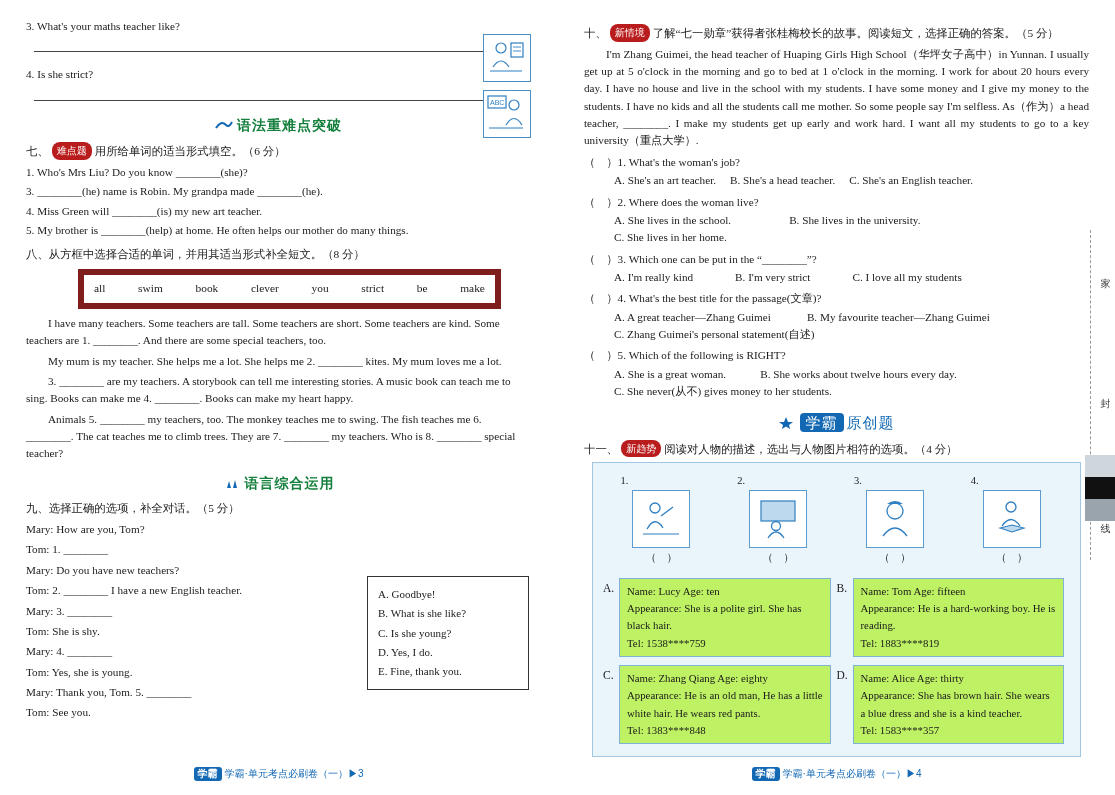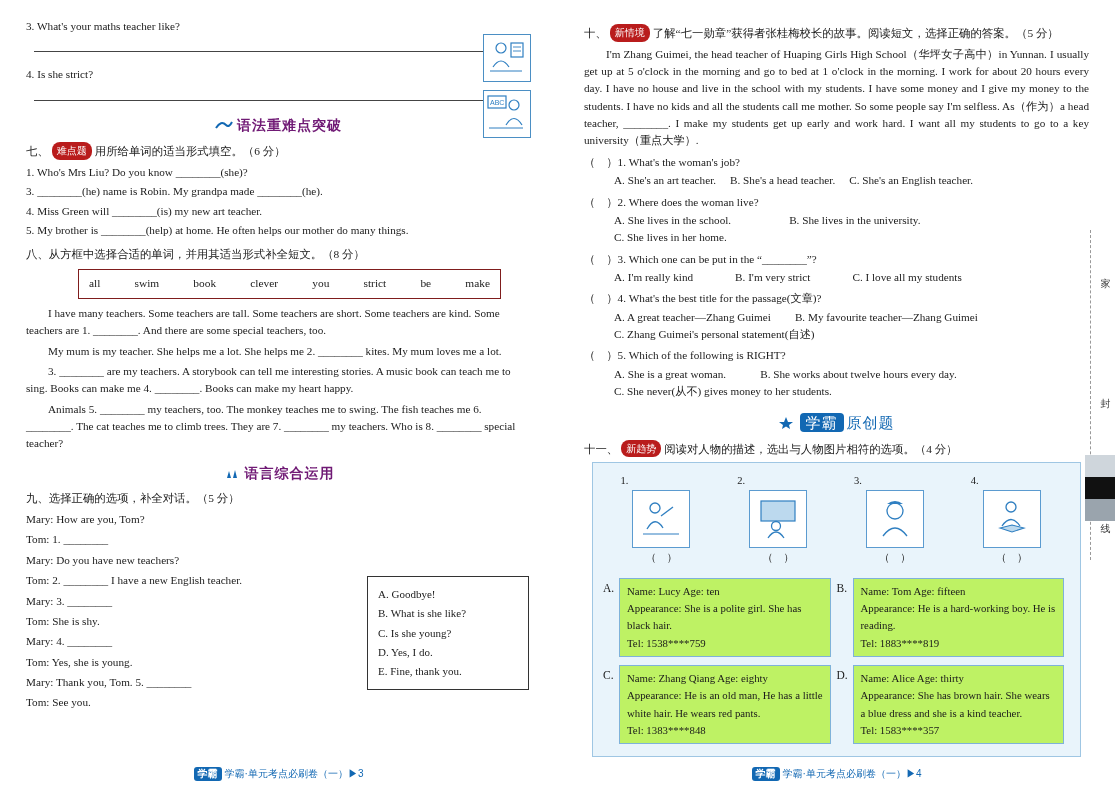--- a/index.html
+++ b/index.html
@@ -16,37 +16,37 @@
   .left{left:0;width:557px;}
   .right{left:558px;width:557px;}
   .inner{position:relative;padding:18px 26px 0 26px;font-size:11.2px;line-height:1.55;}
 
   
   .q{margin:0 0 2px 0;font-family:Liberation Serif, serif;}
   .blankline{border-bottom:1px solid #444;height:0;margin:16px 8px 14px 8px;}
   .sec-title{
     text-align:center;margin:10px 0 6px 0;
     font-family:"Liberation Sans", sans-serif;
-    font-weight:bold;color:#701a75;font-size:14px;
+    font-weight:bold;color:#15803d;font-size:14px;
     letter-spacing:1px;
   }
   .sec-title .ico{display:inline-block;vertical-align:-2px;margin-right:4px;}
   .hd{margin:6px 0 3px 0;font-size:11.4px;}
   .tag{
     display:inline-block;background:#b91c1c;color:#fff;
     font-family:"Liberation Sans", sans-serif;
     font-size:10px;padding:1px 5px;border-radius:8px;margin:0 3px;
     vertical-align:1px;
   }
   ol.plain{margin:0;padding:0;list-style:none;}
   ol.plain li{margin:2px 0;}
 
   
   .wordbank{
-    border:1px solid #7f1d1d;margin:6px 30px 6px 52px;padding:5px 10px;
+    border:6px solid #7f1d1d;margin:6px 30px 6px 52px;padding:5px 10px;
     display:flex;justify-content:space-between;font-size:11.4px;
   }
   .para{text-indent:22px;margin:3px 0;}
 
   
   .choicebox{
     position:absolute;right:28px;top:576px;width:140px;
     border:1px solid #333;padding:8px 10px;font-size:11px;line-height:1.75;
   }
   .dlg{margin:3px 0;}
@@ -267,21 +267,21 @@
           <span>A. I'm really kind</span>
           <span>B. I'm very strict</span>
           <span>C. I love all my students</span>
         </div>
 
         <div class="qline">
           <span>（　）4.</span>
           <span>What's the best title for the passage(文章)?</span>
         </div>
         <div class="choices">
-          <div class="choice-row" style="gap:24px">
+          <div class="choice-row" style="gap:36px">
             <span>A. A great teacher—Zhang Guimei</span>
             <span>B. My favourite teacher—Zhang Guimei</span>
           </div>
           <div>C. Zhang Guimei's personal statement(自述)</div>
         </div>
 
         <div class="qline">
           <span>（　）5.</span>
           <span>Which of the following is RIGHT?</span>
         </div>

